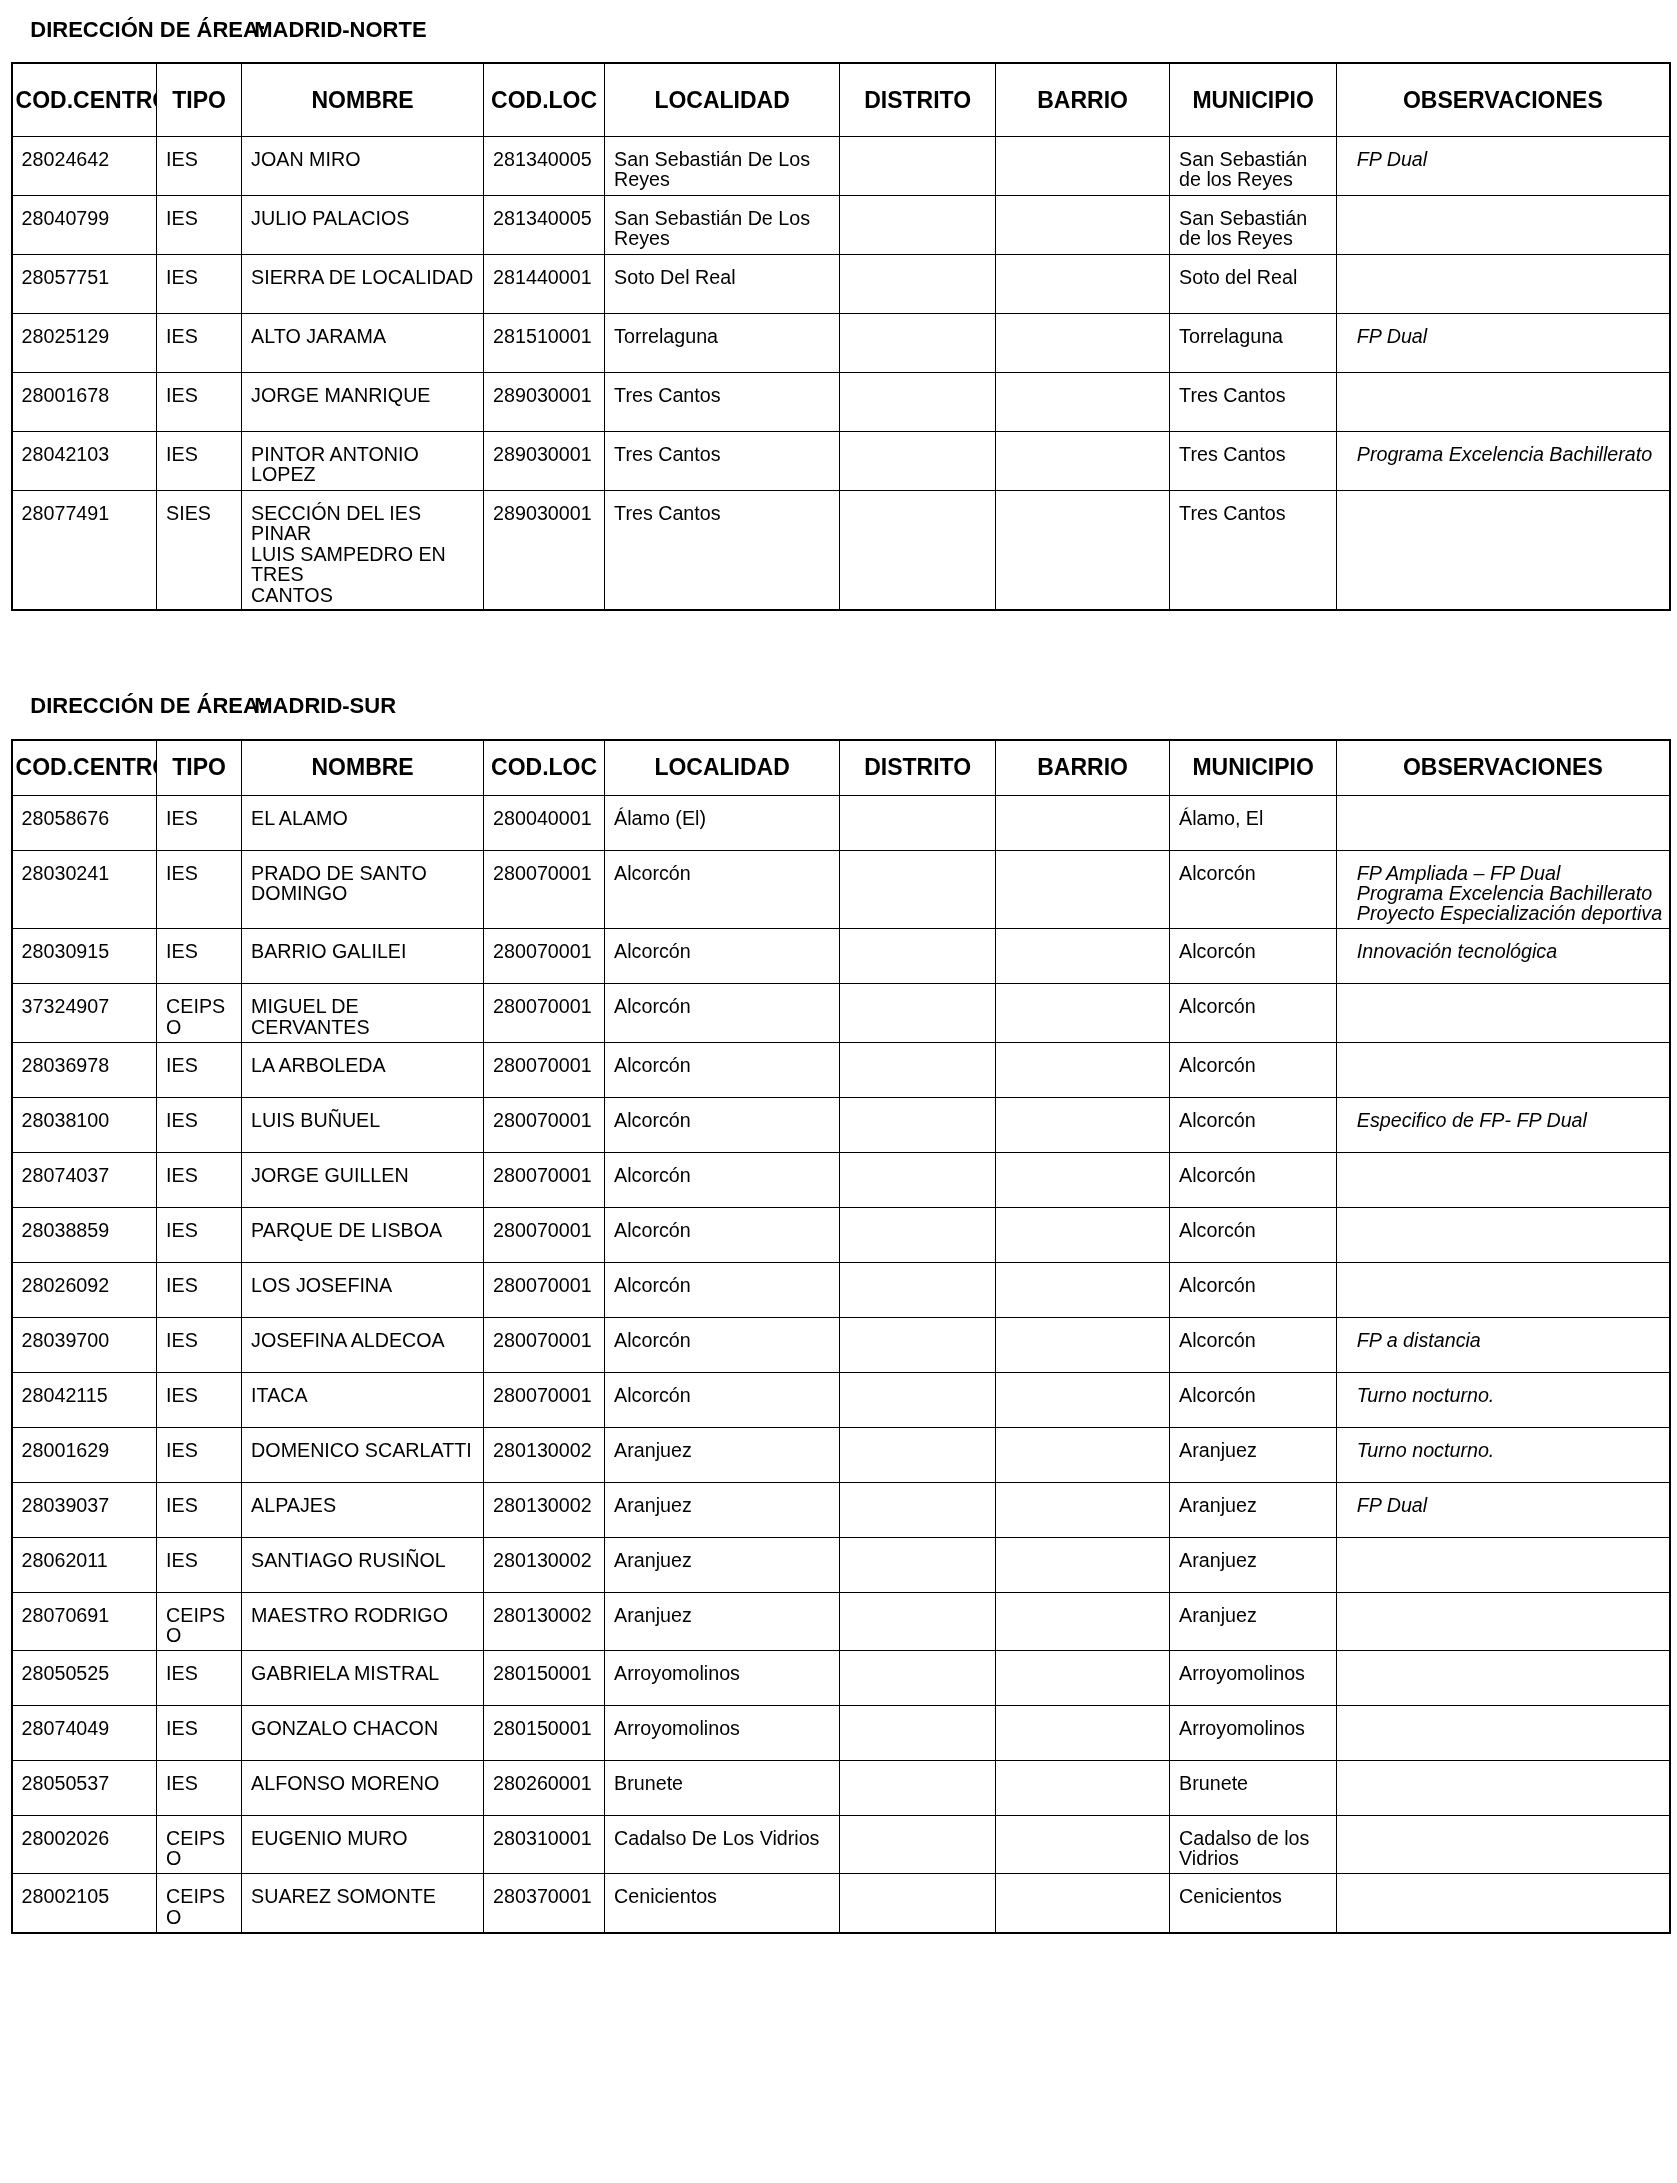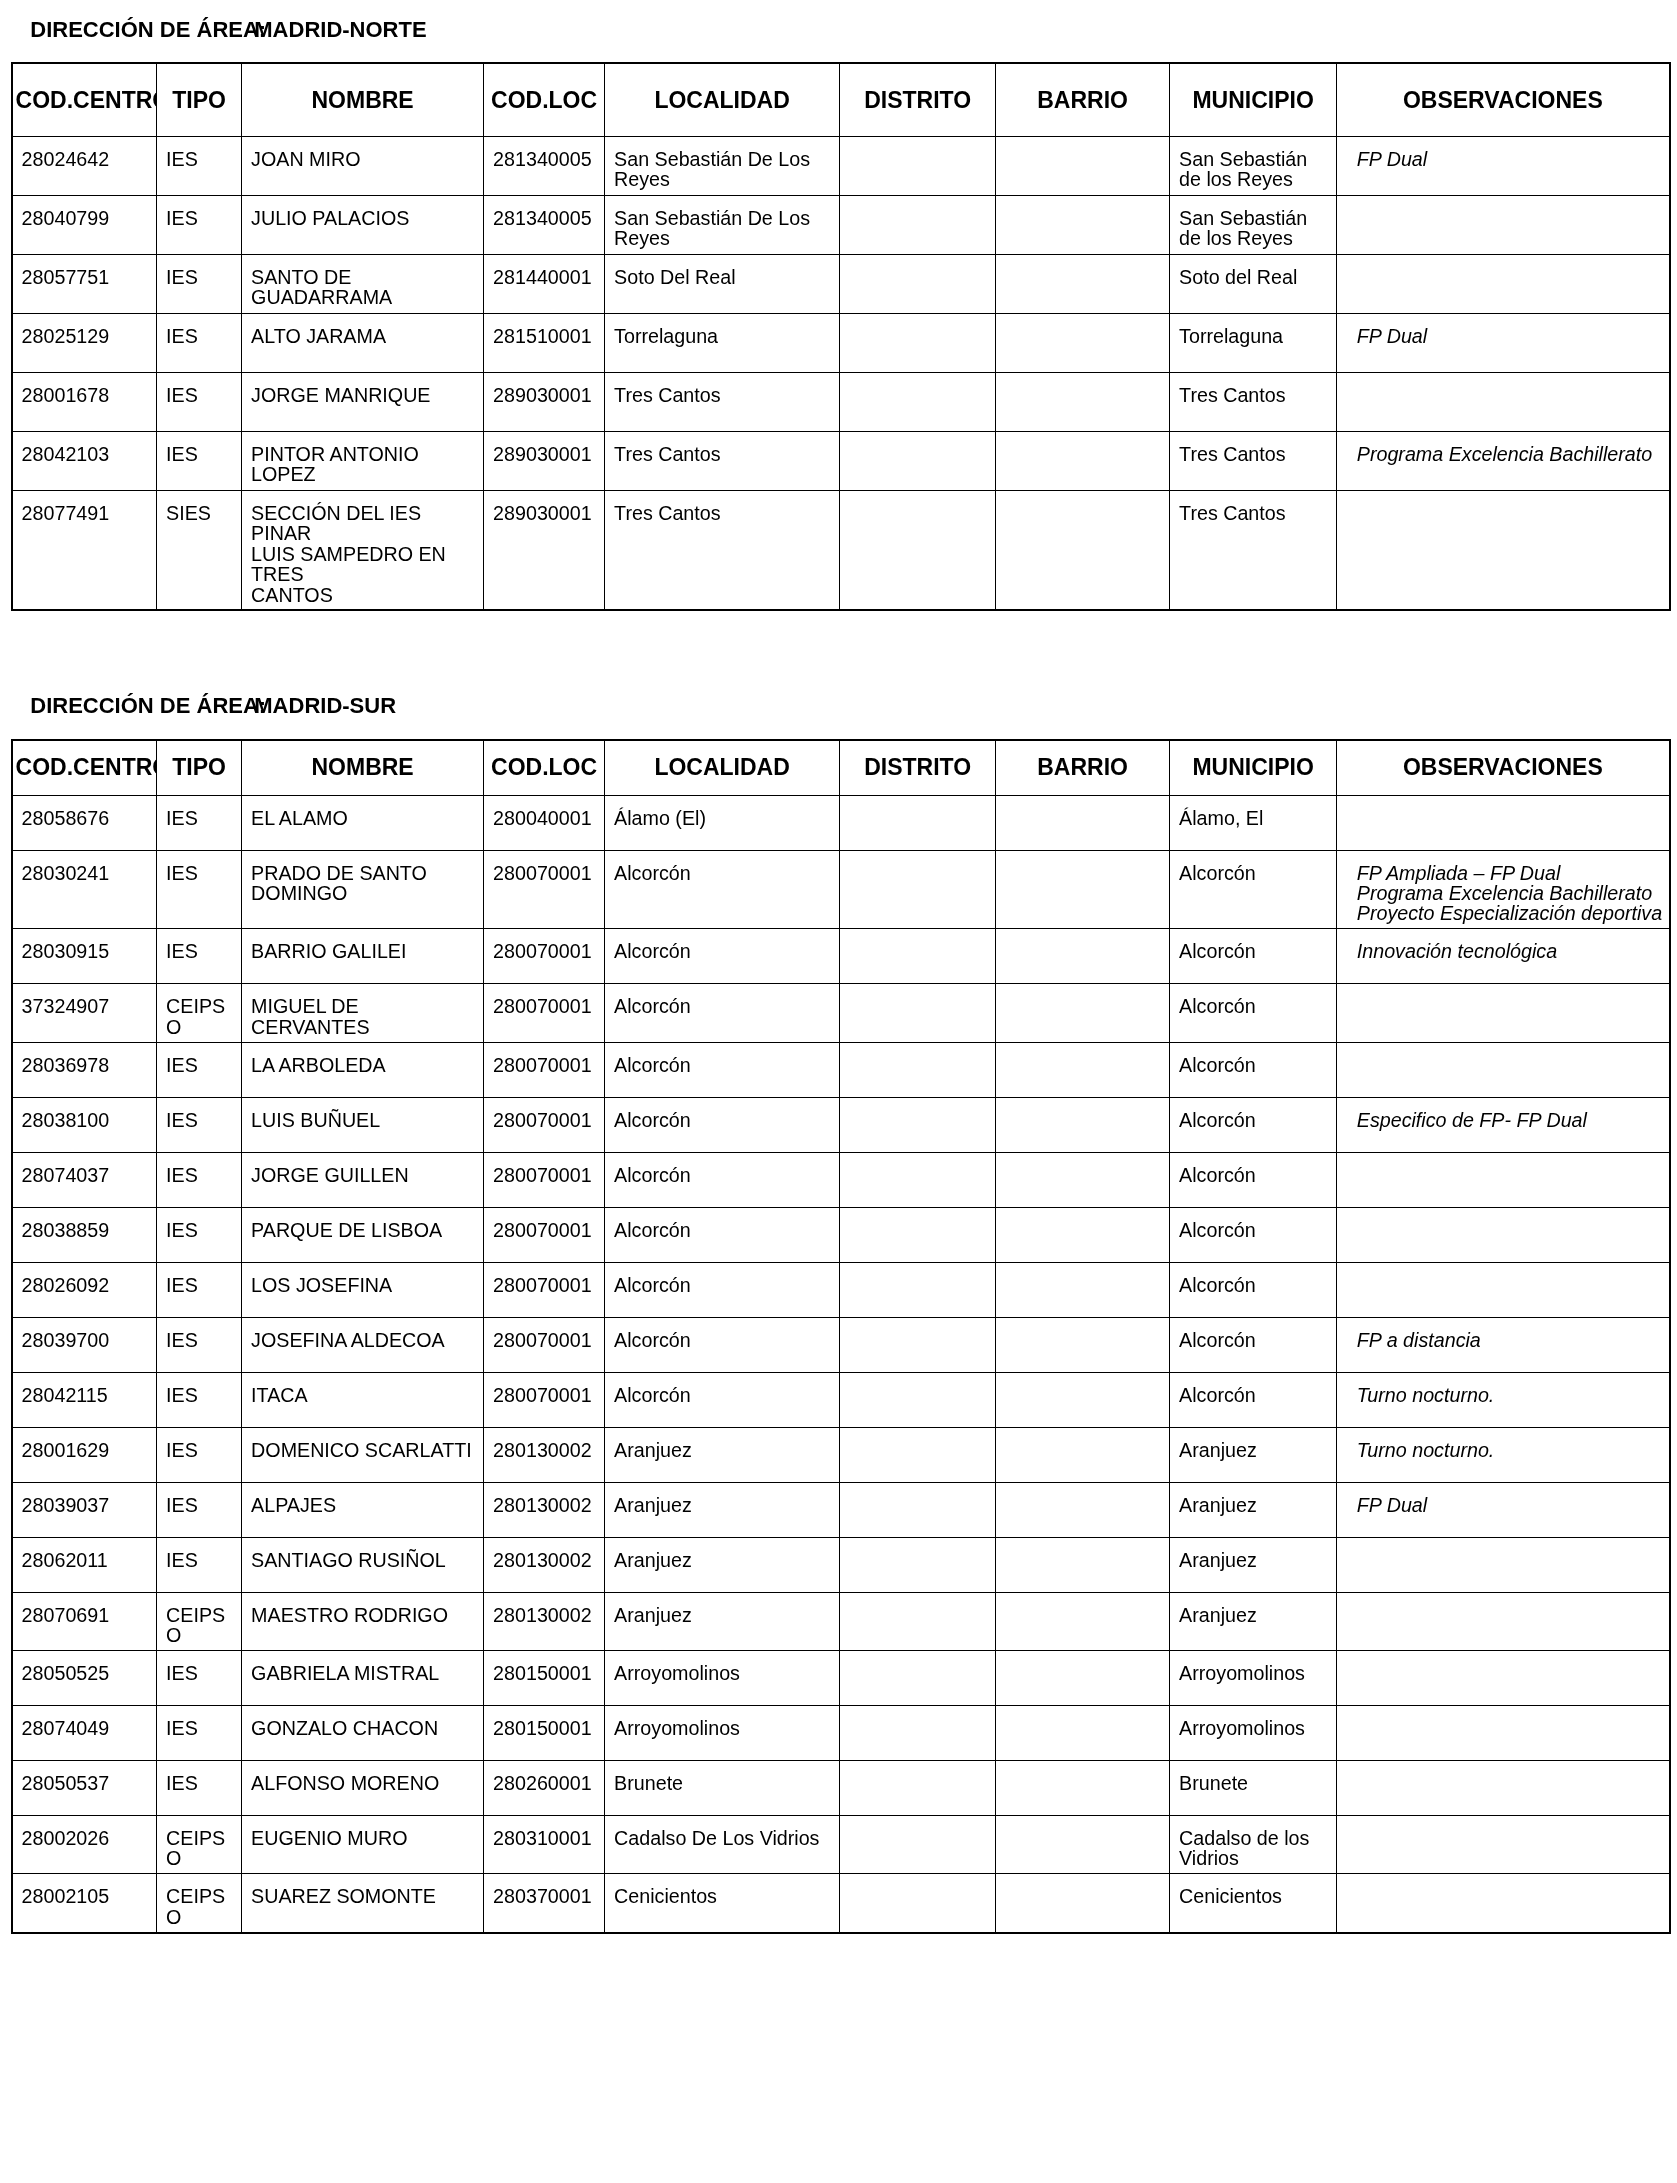--- a/index.html
+++ b/index.html
@@ -127,21 +127,21 @@
 Reyes</td>
             <td></td>
             <td></td>
             <td>San Sebastián
 de los Reyes</td>
             <td class="obs"></td>
           </tr>
           <tr>
             <td>28057751</td>
             <td>IES</td>
-            <td>SANTO DE GUADARRAMA</td>
+            <td>SIERRA DE LOCALIDAD</td>
             <td>281440001</td>
             <td>Soto Del Real</td>
             <td></td>
             <td></td>
             <td>Soto del Real</td>
             <td class="obs"></td>
           </tr>
           <tr>
             <td>28025129</td>
             <td>IES</td>

